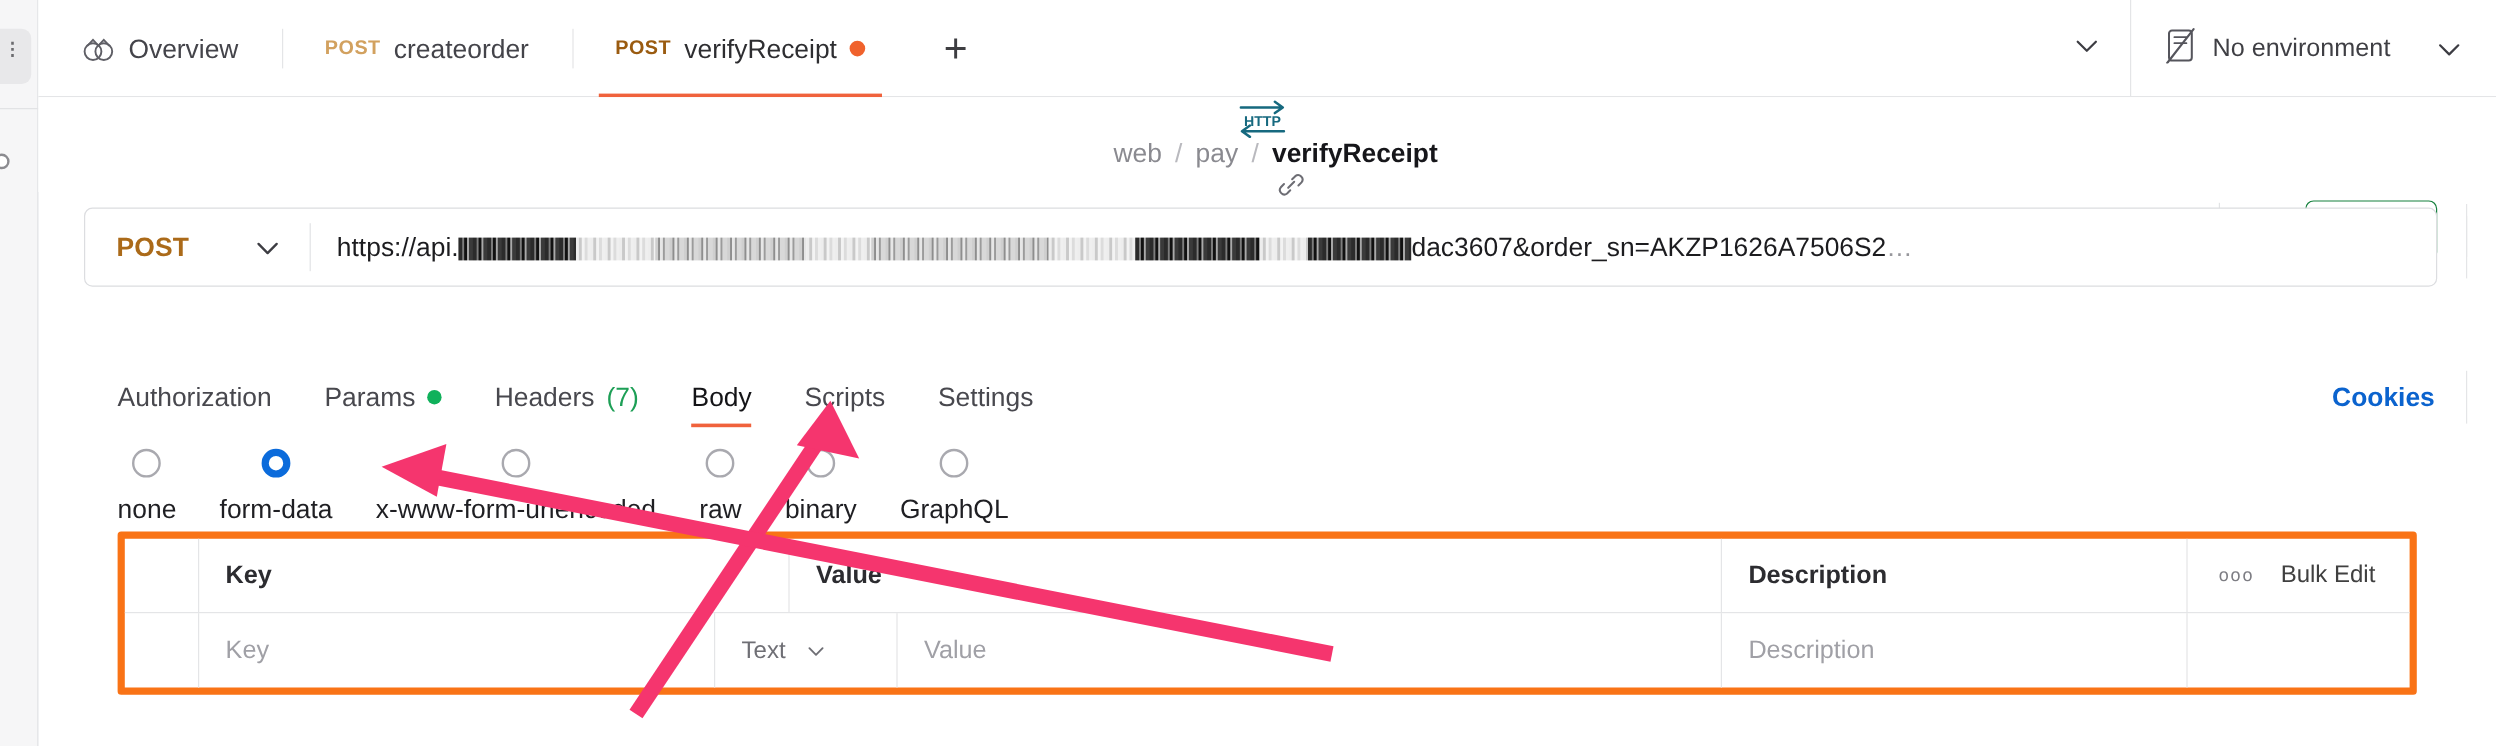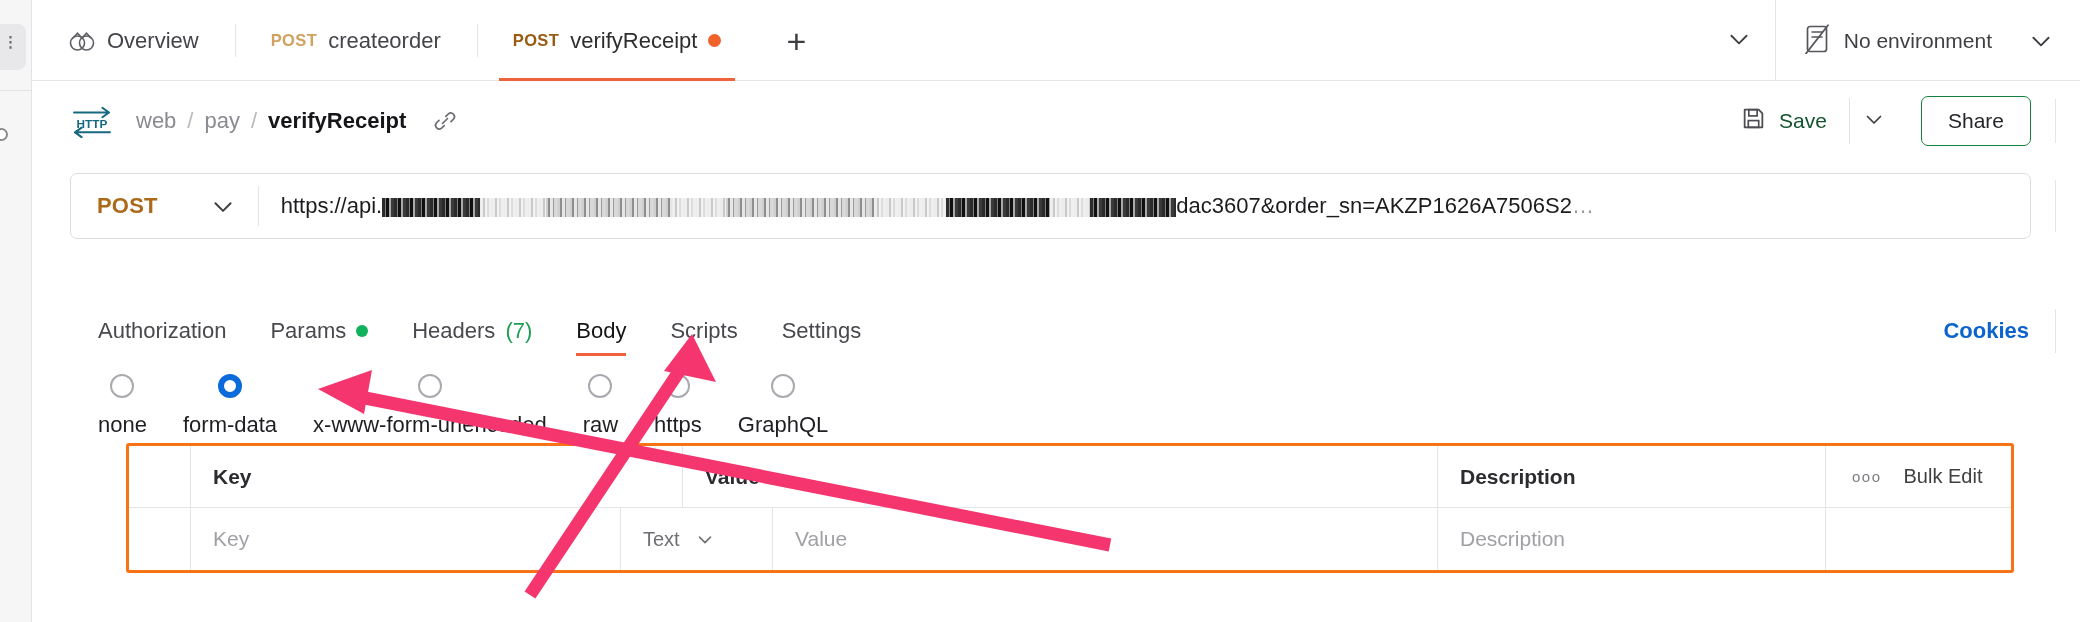--- a/index.html
+++ b/index.html
@@ -69,21 +69,21 @@
     padding: 0 26px 0 28px; border-left: 1px solid #e4e5e7; height: 81px; cursor: pointer;
   }
   .env-label { font-size: 21px; color: #3f3f44; white-space: nowrap; }
   .env-caret { margin-left: 22px; display: flex; align-items: center; }
 
   .chev { display: inline-block; }
 
   
   .crumbrow {
     position: absolute; left: 32px; top: 81px; right: 0; height: 79px;
-    display: flex; align-items: center; padding: 0 24px 0 38px; background: #fff;
+    display: flex; align-items: center; padding: 0 24px 0 38px; background: #fff; flex-direction: column;
   }
   .http-badge { width: 44px; height: 34px; flex: 0 0 auto; margin-right: 22px; }
   .crumbs { display: flex; align-items: center; gap: 11px; font-size: 22px; }
   .crumb { color: #8a8a90; cursor: pointer; }
   .crumb-sep { color: #b9b9be; }
   .crumb-current { color: #16161a; font-weight: 700; cursor: pointer; }
   .link-icon { margin-left: 26px; width: 26px; height: 26px; cursor: pointer; }
   .crumb-right { margin-left: auto; display: flex; align-items: center; }
   .save-btn {
     display: flex; align-items: center; gap: 13px; padding: 0 16px; height: 46px; cursor: pointer;
@@ -185,21 +185,21 @@
   .radio-circle {
     width: 24px; height: 24px; border-radius: 50%; border: 2px solid #a9a9af; background: #fff;
     flex: 0 0 auto; position: relative;
   }
   .radio-item.selected .radio-circle { border-color: #0b6bdb; border-width: 6px; }
   .radio-label { font-size: 22px; color: #1f1f23; }
 
   
   .tablewrap {
     position: absolute; left: 98px; top: 443px; right: 66px;
-    border: 3px solid #f97316; border-radius: 3px; background: #fff; margin-left: 28px;
+    border: 6px solid #f97316; border-radius: 3px; background: #fff;
   }
   .trow { display: flex; align-items: stretch; height: 62px; }
   .trow.head { border-bottom: 1px solid #e4e5e7; }
   .tcell { display: flex; align-items: center; padding: 0 22px; border-right: 1px solid #e4e5e7; min-width: 0; }
   .tcell:last-child { border-right: none; }
   .tcell.check { width: 62px; padding: 0; justify-content: center; }
   .tcell.key { flex: 0 0 492px; }
   .tcell.keyrow { flex: 0 0 430px; }
   .tcell.value { flex: 1 1 auto; }
   .tcell.desc { flex: 0 0 388px; }
@@ -402,21 +402,21 @@
     <label class="radio-item">
       <span class="radio-circle"></span>
       <span class="radio-label">x-www-form-urlencoded</span>
     </label>
     <label class="radio-item">
       <span class="radio-circle"></span>
       <span class="radio-label">raw</span>
     </label>
     <label class="radio-item">
       <span class="radio-circle"></span>
-      <span class="radio-label">https</span>
+      <span class="radio-label">binary</span>
     </label>
     <label class="radio-item">
       <span class="radio-circle"></span>
       <span class="radio-label">GraphQL</span>
     </label>
   </div>
 
   <div class="tablewrap">
     <div class="trow head">
       <div class="tcell check"></div>

